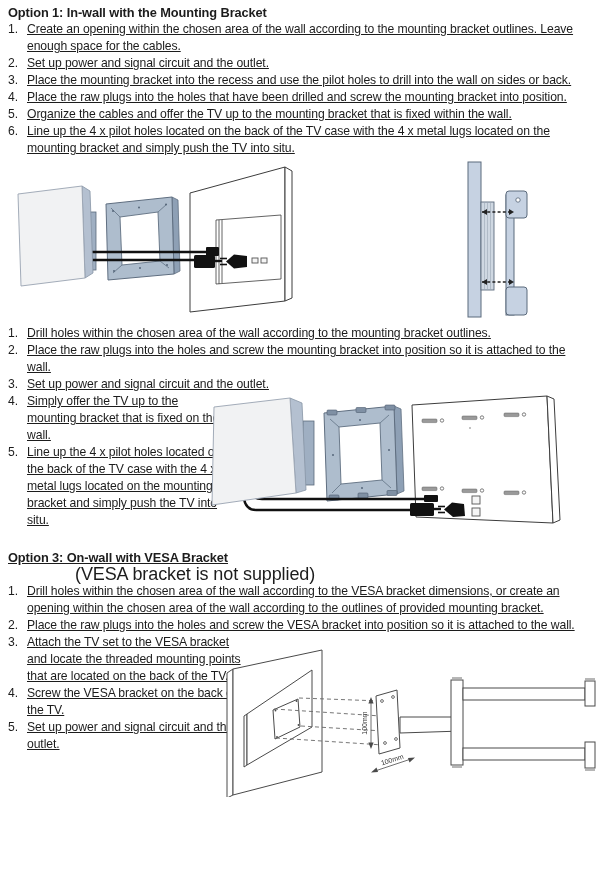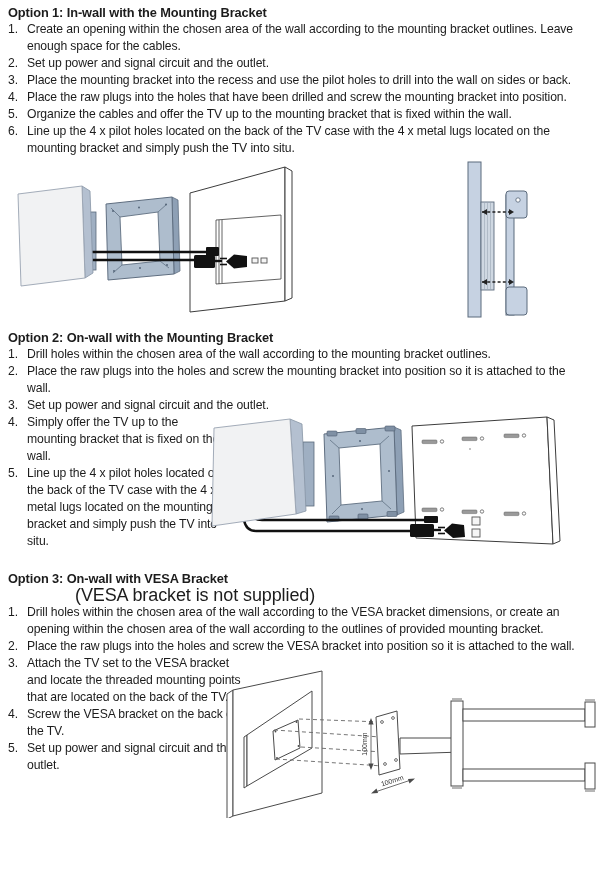--- a/index.html
+++ b/index.html
@@ -9,24 +9,24 @@
     -webkit-font-smoothing:antialiased;
   }
   .page { padding:4px 24px 0 8px; width:584px; }
   h2.opt {
     font-size:12.8px; font-weight:bold; margin:0; line-height:17px;
     letter-spacing:-0.1px;
   }
   ol.steps { list-style:none; margin:0; padding:0; font-size:12.2px; line-height:17px; letter-spacing:-0.1px; }
   ol.steps li { display:flex; }
   .num { width:19px; flex:0 0 19px; }
-  .txt { flex:1; }
+  .txt { flex:1;text-decoration:underline; }
   .subnote { font-size:18px; line-height:17px; margin-left:67px; letter-spacing:-0.1px; }
   .h2-o2 { margin-top:6px !important; }
-  .h2-o3 { margin-top:8px !important; }
+  .h2-o3 { margin-top:8px !important;text-decoration:underline; }
   .row { position:relative; }
   .row-o2 { height:148px; }
   .row-o3 { height:150px; }
   .col-o2 { width:218px; }
   .col-o3 { width:238px; }
   svg.d1 { display:block; margin:3px 0 2px -8px; }
   svg.d2 { position:absolute; left:202px; top:2px; }
   svg.d3 { position:absolute; left:207px; top:13px; }
 
   
@@ -146,21 +146,20 @@
       <rect class="slab" x="506" y="127" width="21" height="28" rx="3"></rect>
       <line class="dash" x1="482" y1="52" x2="510" y2="52"></line>
       <polygon class="darrow" points="509,49 514,52 509,55"></polygon>
       <polygon class="darrow" points="487,49 482,52 487,55"></polygon>
       <line class="dash" x1="482" y1="122" x2="510" y2="122"></line>
       <polygon class="darrow" points="509,119 514,122 509,125"></polygon>
       <polygon class="darrow" points="487,119 482,122 487,125"></polygon>
     </g>
   </svg>
 
-  <h2 class="opt h2-o2">Option 2: On-wall with the Mounting Bracket</h2>
   <ol class="steps">
     <li>
         <span class="num">1.</span>
         <span class="txt">Drill holes within the chosen area of the wall according to the mounting bracket outlines.</span>
       </li>
     <li>
         <span class="num">2.</span>
         <span class="txt">Place the raw plugs into the holes and screw the mounting bracket into position so it is attached to the wall.</span>
       </li>
     <li>

